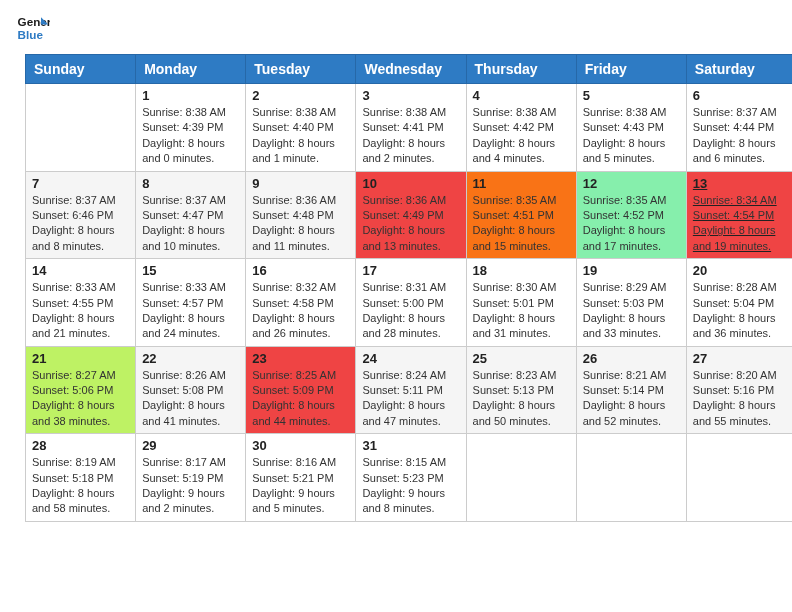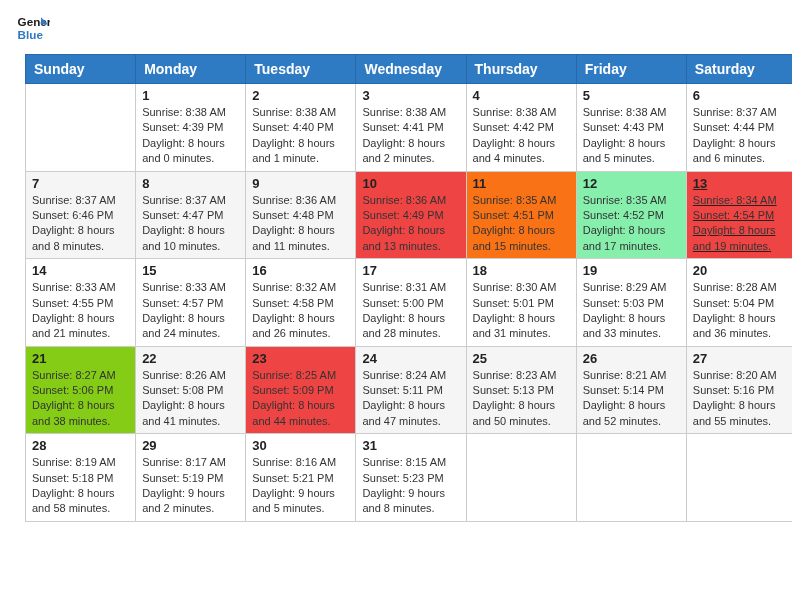--- a/index.html
+++ b/index.html
@@ -196,21 +196,21 @@
         <td>
           <div class="day-num">19</div>
           <div class="day-info"><span>Sunrise: 8:29 AM</span><br><span>Sunset: 5:03 PM</span><br><span>Daylight: 8 hours</span><br><span>and 33 minutes.</span></div>
         </td>
         <td>
           <div class="day-num">20</div>
           <div class="day-info"><span>Sunrise: 8:28 AM</span><br><span>Sunset: 5:04 PM</span><br><span>Daylight: 8 hours</span><br><span>and 36 minutes.</span></div>
         </td>
       </tr>
       <tr>
-        <td style="background-color: #84cc16;">
+        <td style="background-color: #bef264;">
           <div class="day-num">21</div>
           <div class="day-info"><span>Sunrise: 8:27 AM</span><br><span>Sunset: 5:06 PM</span><br><span>Daylight: 8 hours</span><br><span>and 38 minutes.</span></div>
         </td>
         <td style="background-color: rgb(245, 245, 245);">
           <div class="day-num">22</div>
           <div class="day-info"><span>Sunrise: 8:26 AM</span><br><span>Sunset: 5:08 PM</span><br><span>Daylight: 8 hours</span><br><span>and 41 minutes.</span></div>
         </td>
         <td style="background-color: #ef4444;">
           <div class="day-num">23</div>
           <div class="day-info"><span>Sunrise: 8:25 AM</span><br><span>Sunset: 5:09 PM</span><br><span>Daylight: 8 hours</span><br><span>and 44 minutes.</span></div>

